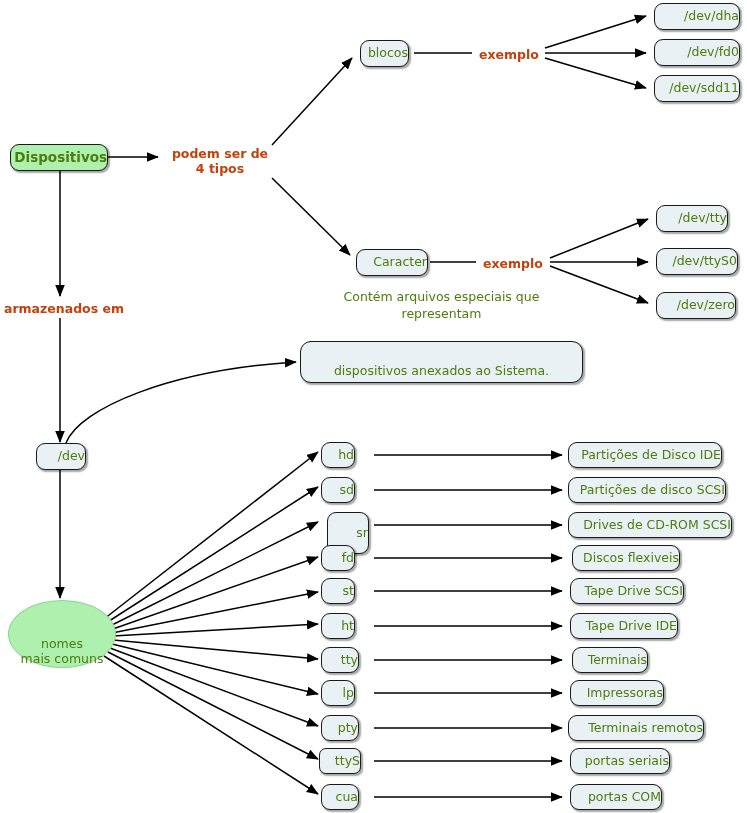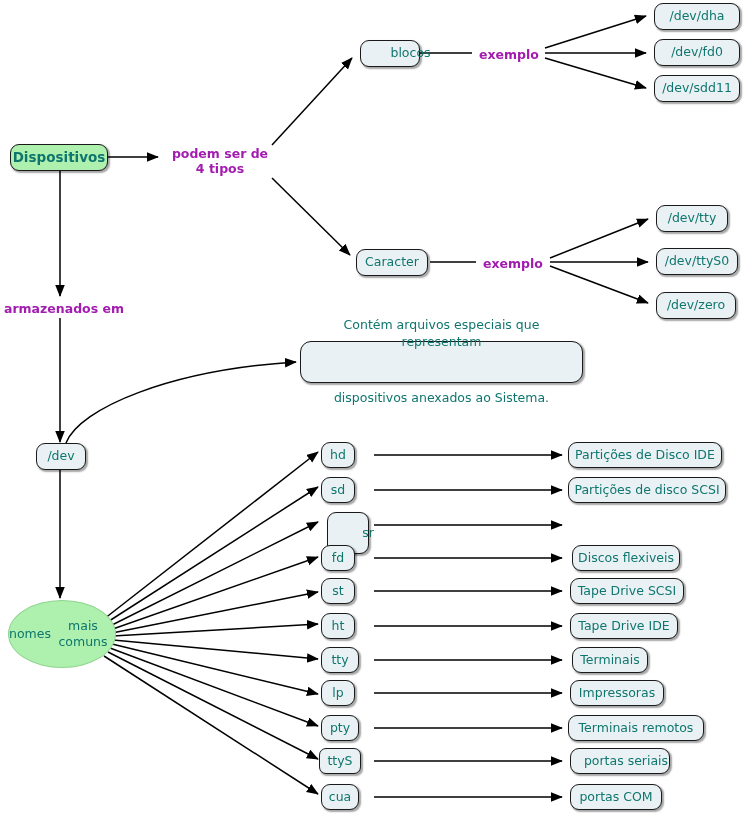--- a/index.html
+++ b/index.html
@@ -20,26 +20,26 @@
     left: 0; top: 0;
     width: 747px;
     height: 813px;
     pointer-events: none;
   }
   .node {
     position: absolute;
     box-sizing: border-box;
     display: flex;
     align-items: center;
-    justify-content: center;
+    justify-content: flex-end;
     text-align: center;
     border: 1.4px solid #1a1a1a;
     border-radius: 9px;
     background: #eaf1f4;
-    color: #0f766e;
+    color: #4d7c0f;
     font-size: 13px;
     line-height: 1.15;
     white-space: nowrap;
     box-shadow: 1.5px 1.5px 1.5px rgba(0,0,0,0.35);
   }
   .node.green {
     background: #aef0ae;
     font-weight: bold;
     font-size: 13.5px;
   }
@@ -60,21 +60,21 @@
     padding: 2px 8px;
     gap: 40px;
   }
   .node.small {
     font-size: 12.5px;
   }
   .edge-label {
     position: absolute;
     font-weight: bold;
     font-size: 12.5px;
-    color: #a21caf;
+    color: #c2410c;
     line-height: 1.2;
     text-align: center;
     white-space: nowrap;
   }
 </style>
 </head>
 <body>
 
 <div id="canvas">
 
@@ -149,21 +149,21 @@
 
   <div class="edge-label" style="left:168px; top:146px; width:104px;">
     <span>podem ser de</span><br>
     <span>4 tipos</span>
   </div>
 
   <div class="edge-label" style="left:0px; top:301px; width:128px;">
     <span>armazenados em</span>
   </div>
 
-  <div class="node small" style="left:360px; top:40px; width:60px; height:27px;padding-left:41px;">
+  <div class="node small" style="left:360px; top:40px; width:49px; height:27px;padding-left:41px;">
     <span>blocos</span>
   </div>
 
   <div class="edge-label" style="left:473px; top:47px; width:72px;">
     <span>exemplo</span>
   </div>
 
   <div class="node small" style="left:654px; top:3px; width:86px; height:27px;">
     <span>/dev/dha</span>
   </div>
@@ -194,21 +194,21 @@
 
   <div class="node note" style="left:300px; top:341px; width:283px; height:42px; flex-direction:column;">
     <span>Contém arquivos especiais que representam</span>
     <span>dispositivos anexados ao Sistema.</span>
   </div>
 
   <div class="node small" style="left:36px; top:443px; width:50px; height:27px;">
     <span>/dev</span>
   </div>
 
-  <div class="node ellipse" style="left:8px; top:600px; width:108px; height:68px; flex-direction:row;">
+  <div class="node ellipse" style="left:8px; top:600px; width:108px; height:68px; flex-direction:column;">
     <span>nomes</span>
     <span>mais comuns</span>
   </div>
 
   <div class="node small" style="left:321px; top:442px; width:34px; height:26px;">
     <span>hd</span>
     </div>
   <div class="node small" style="left:321px; top:477px; width:34px; height:26px;">
     <span>sd</span>
     </div>
@@ -239,20 +239,23 @@
   <div class="node small" style="left:321px; top:784px; width:38px; height:26px;">
     <span>cua</span>
     </div>
 
   <div class="node small" style="left:568px; top:442px; width:154px; height:26px;">
     <span>Partições de Disco IDE</span>
     </div>
   <div class="node small" style="left:568px; top:477px; width:158px; height:26px;">
     <span>Partições de disco SCSI</span>
     </div>
+  <div class="node small" style="left:568px; top:512px; width:164px; height:26px;">
+    <span>Drives de CD-ROM SCSI</span>
+    </div>
   <div class="node small" style="left:572px; top:545px; width:108px; height:26px;">
     <span>Discos flexiveis</span>
     </div>
   <div class="node small" style="left:570px; top:578px; width:114px; height:26px;">
     <span>Tape Drive SCSI</span>
     </div>
   <div class="node small" style="left:570px; top:613px; width:108px; height:26px;">
     <span>Tape Drive IDE</span>
     </div>
   <div class="node small" style="left:572px; top:647px; width:76px; height:26px;">

